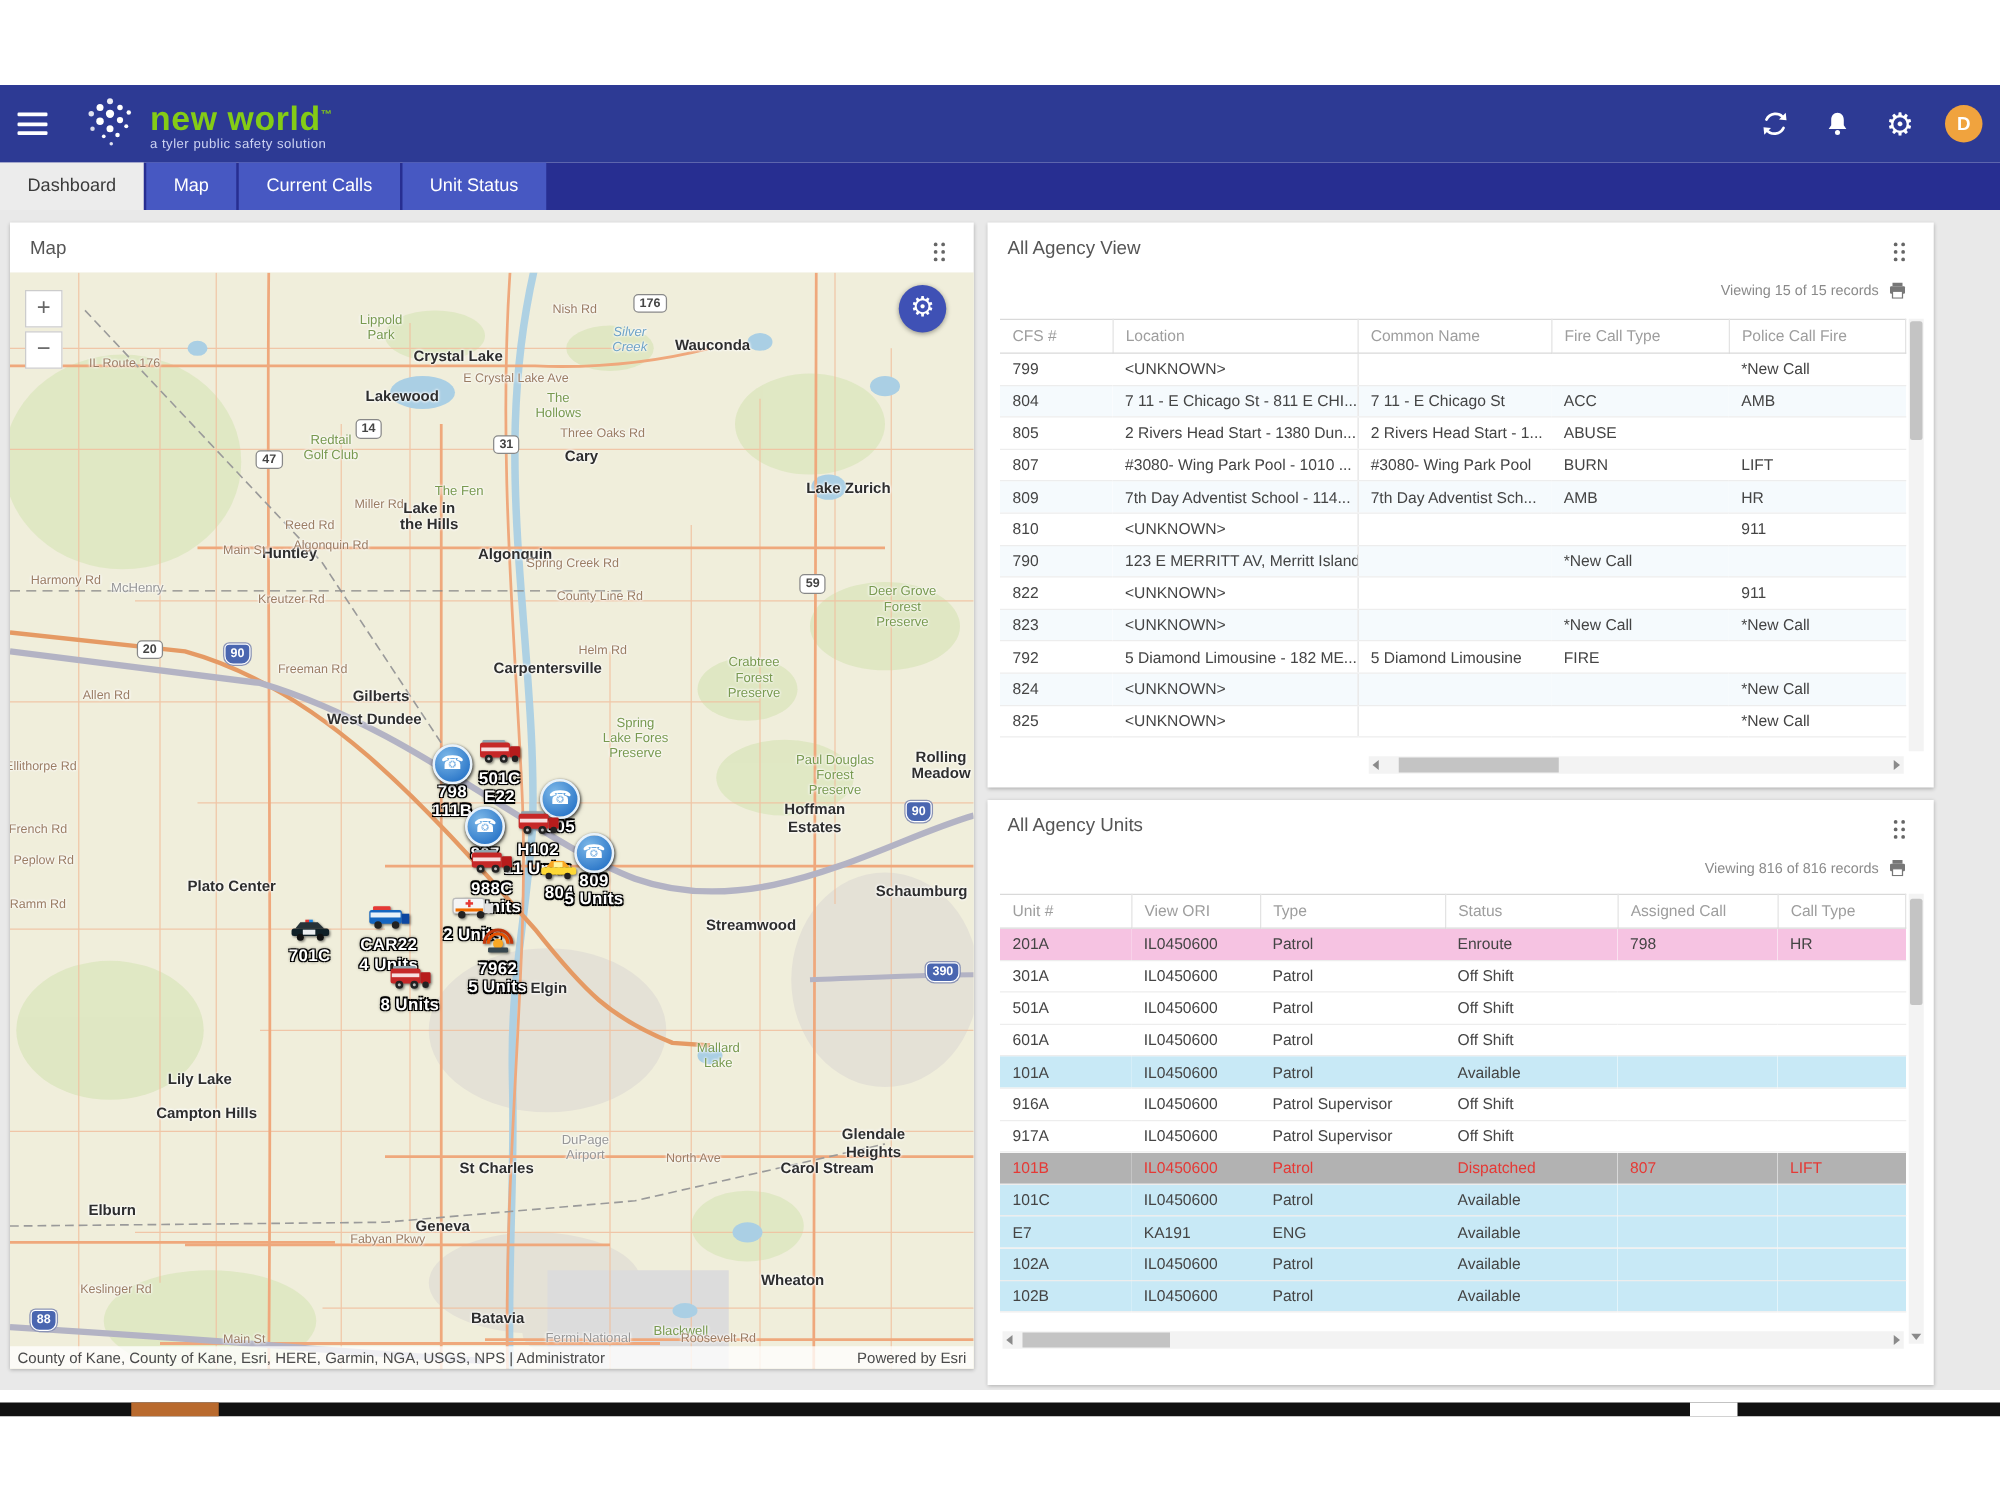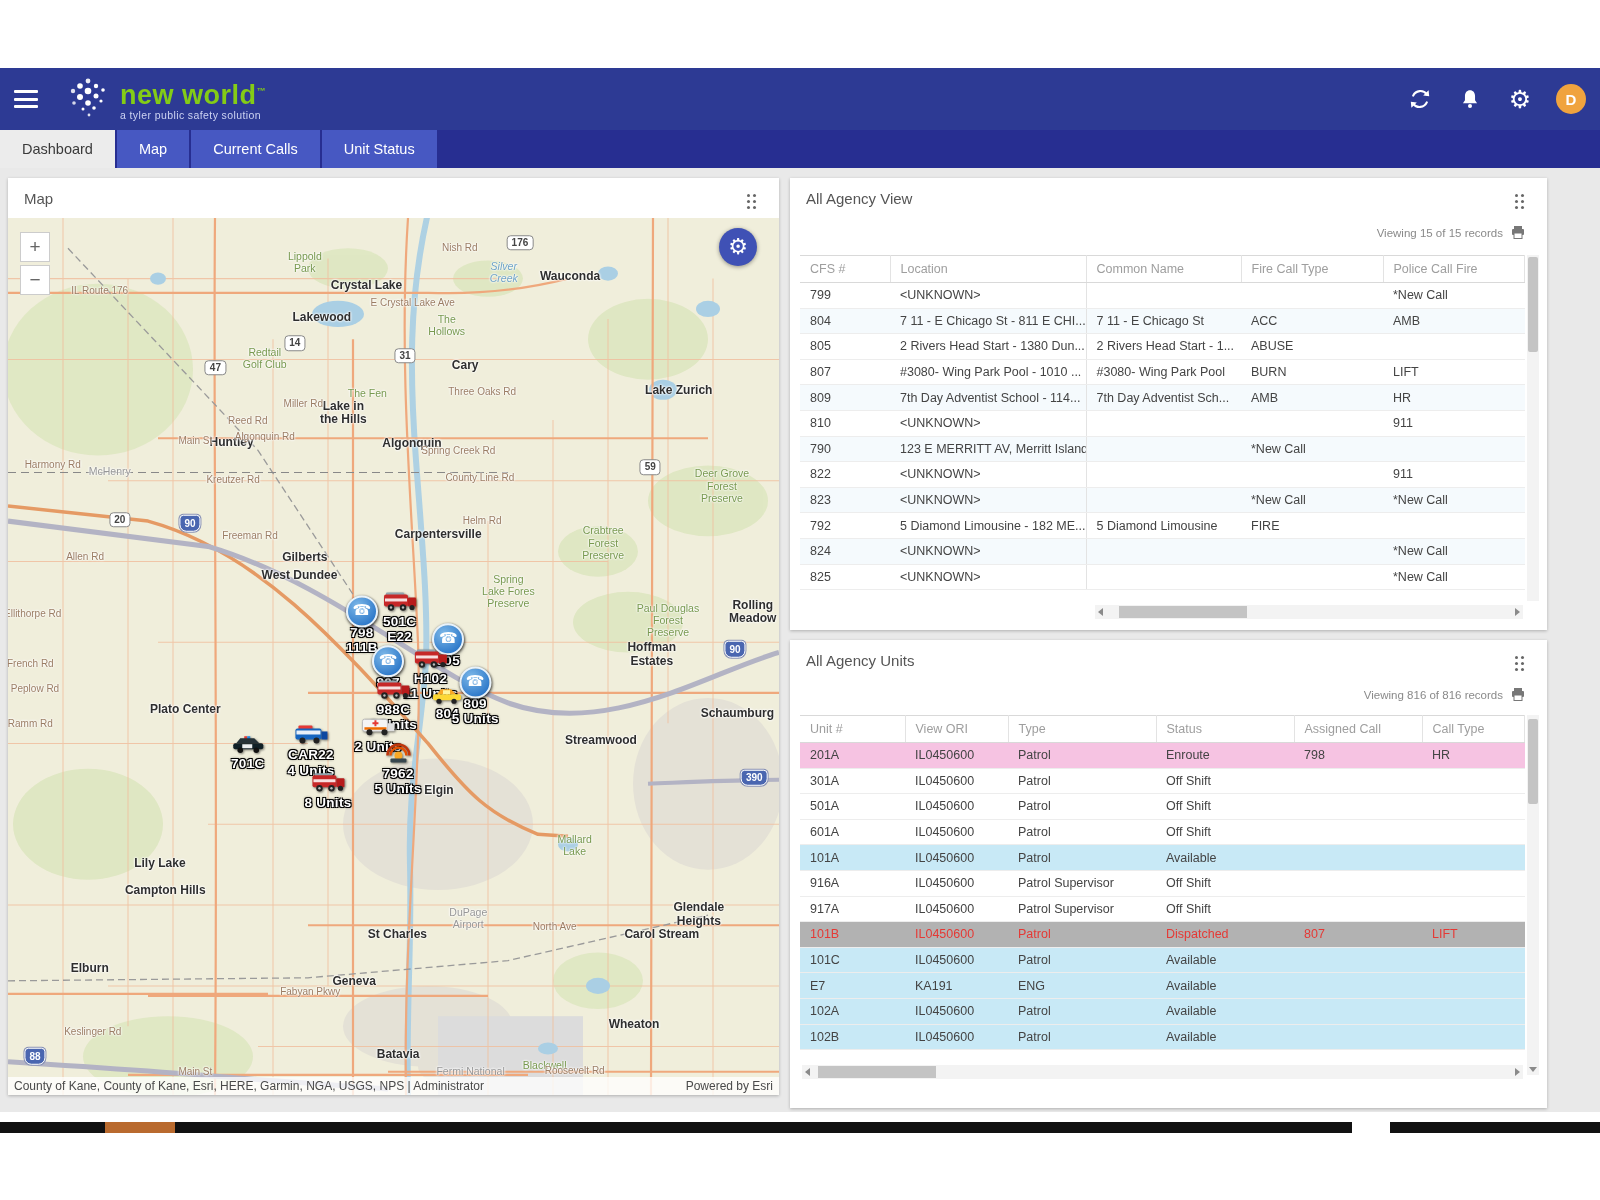--- a/index.html
+++ b/index.html
@@ -307,21 +307,21 @@
 Lake</span>
           <span class="ml ml-park" style="left: 69.6%; top: 96.6%;">Blackwell</span>
           <span class="ml ml-water" style="left: 64.3%; top: 6.2%;">Silver
 Creek</span>
           <span class="ml ml-poi" style="left: 13.2%; top: 28.8%;">McHenry</span>
           <span class="ml ml-poi" style="left: 59.7%; top: 79.8%;">DuPage
 Airport</span>
           <span class="ml ml-poi" style="left: 60%; top: 97.3%;">Fermi National</span>
           <span class="ml ml-road" style="left: 11.9%; top: 8.3%;">IL Route 176</span>
           <span class="ml ml-road" style="left: 52.5%; top: 9.7%;">E Crystal Lake Ave</span>
-          <span class="ml ml-road" style="left: 61.5%; top: 14.7%; margin-top: 45px;">Three Oaks Rd</span>
+          <span class="ml ml-road" style="left: 61.5%; top: 14.7%;">Three Oaks Rd</span>
           <span class="ml ml-road" style="left: 58.6%; top: 3.4%;">Nish Rd</span>
           <span class="ml ml-road" style="left: 38.3%; top: 21.2%;">Miller Rd</span>
           <span class="ml ml-road" style="left: 31.1%; top: 23.2%;">Reed Rd</span>
           <span class="ml ml-road" style="left: 33.3%; top: 25%;">Algonquin Rd</span>
           <span class="ml ml-road" style="left: 24.3%; top: 25.4%;">Main St</span>
           <span class="ml ml-road" style="left: 5.8%; top: 28.2%;">Harmony Rd</span>
           <span class="ml ml-road" style="left: 29.2%; top: 29.9%;">Kreutzer Rd</span>
           <span class="ml ml-road" style="left: 58.4%; top: 26.6%;">Spring Creek Rd</span>
           <span class="ml ml-road" style="left: 61.2%; top: 29.7%;">County Line Rd</span>
           <span class="ml ml-road" style="left: 31.4%; top: 36.3%;">Freeman Rd</span>

